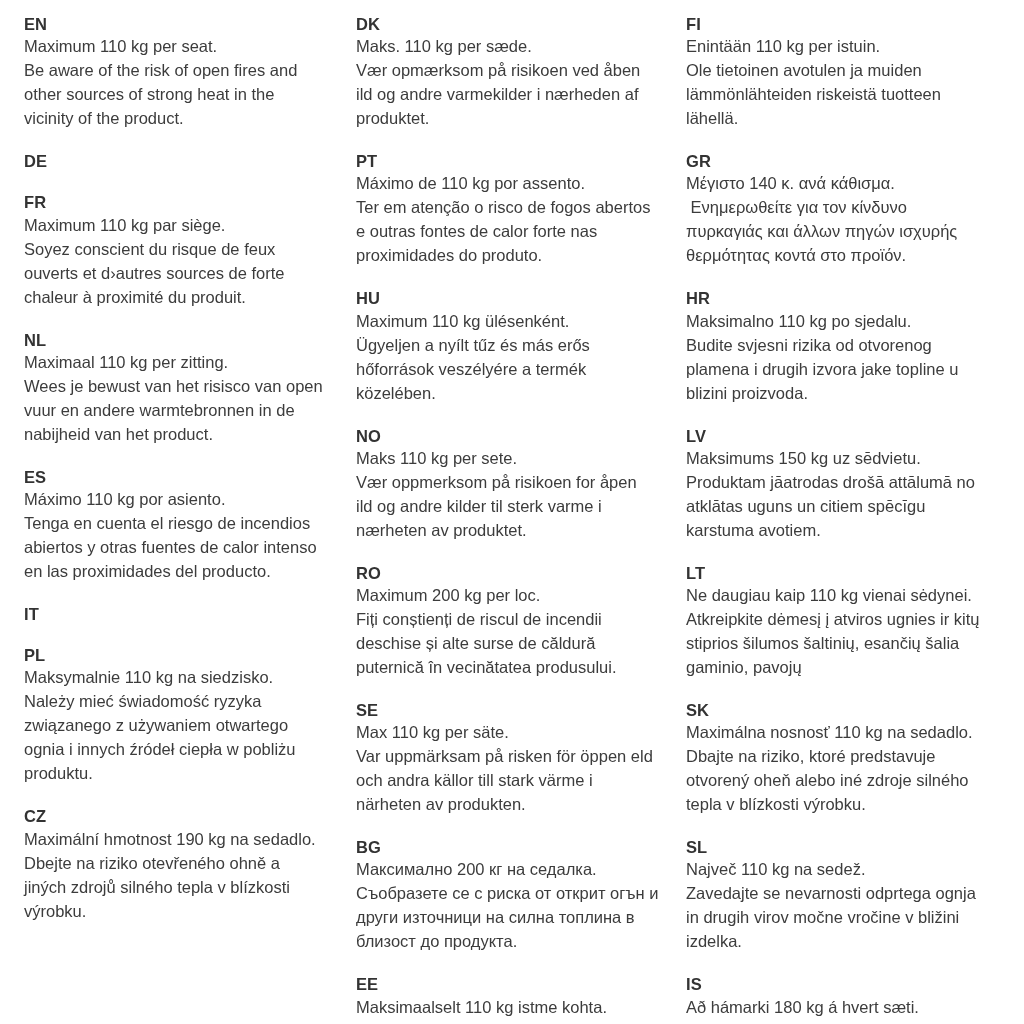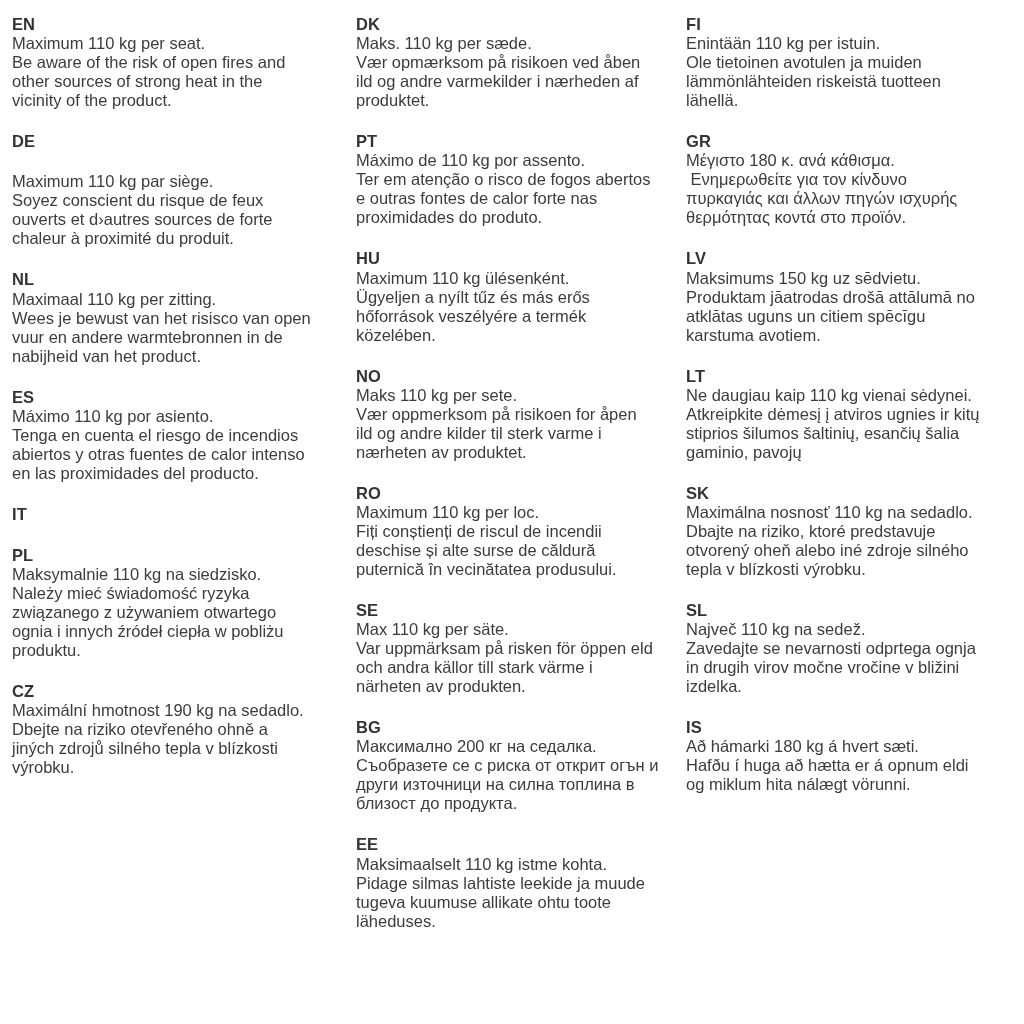--- a/index.html
+++ b/index.html
@@ -17,38 +17,38 @@
   .page {
     position: relative;
     width: 1024px;
     height: 1024px;
     background: #ffffff;
   }
   .col {
     position: absolute;
     top: 14px;
   }
-  .col-1 { left: 12px;  width: 322px; }
+  .col-1 { left: 24px;  width: 322px; }
   .col-2 { left: 356px; width: 332px; }
   .col-3 { left: 686px; width: 336px; }
   .block {
     margin: 0 0 21px 0;
   }
   .lang-code {
     margin: 0;
     font-size: 16.5px;
     line-height: 20.2px;
     font-weight: bold;
     color: #333333;
     letter-spacing: 0.1px;
   }
   .lang-text {
     margin: 0;
     font-size: 16.5px;
-    line-height: 19px;
+    line-height: 24px;
     white-space: pre;
     color: #3c3c3c;
   }
 </style>
 </head>
 <body>
 
 <div class="page">
 
   <div class="col col-1">
@@ -56,20 +56,21 @@
       <h2 class="lang-code">EN</h2>
       <p class="lang-text">Maximum 110 kg per seat.
 Be aware of the risk of open fires and
 other sources of strong heat in the
 vicinity of the product.</p>
     </section>
     <section class="block">
       <h2 class="lang-code">DE</h2>
     </section>
     <section class="block">
+      <h2 class="lang-code">FR</h2>
       <p class="lang-text">Maximum 110 kg par siège.
 Soyez conscient du risque de feux
 ouverts et d›autres sources de forte
 chaleur à proximité du produit.</p>
     </section>
     <section class="block">
       <h2 class="lang-code">NL</h2>
       <p class="lang-text">Maximaal 110 kg per zitting.
 Wees je bewust van het risisco van open
 vuur en andere warmtebronnen in de
@@ -126,21 +127,21 @@
     </section>
     <section class="block">
       <h2 class="lang-code">NO</h2>
       <p class="lang-text">Maks 110 kg per sete.
 Vær oppmerksom på risikoen for åpen
 ild og andre kilder til sterk varme i
 nærheten av produktet.</p>
     </section>
     <section class="block">
       <h2 class="lang-code">RO</h2>
-      <p class="lang-text">Maximum 110 kg per loc.
+      <p class="lang-text">Maximum 200 kg per loc.
 Fiți conștienți de riscul de incendii
 deschise și alte surse de căldură
 puternică în vecinătatea produsului.</p>
     </section>
     <section class="block">
       <h2 class="lang-code">SE</h2>
       <p class="lang-text">Max 110 kg per säte.
 Var uppmärksam på risken för öppen eld
 och andra källor till stark värme i
 närheten av produkten.</p>
@@ -164,24 +165,31 @@
   <div class="col col-3">
     <section class="block">
       <h2 class="lang-code">FI</h2>
       <p class="lang-text">Enintään 110 kg per istuin.
 Ole tietoinen avotulen ja muiden
 lämmönlähteiden riskeistä tuotteen
 lähellä.</p>
     </section>
     <section class="block">
       <h2 class="lang-code">GR</h2>
-      <p class="lang-text">Μέγιστο 180 κ. ανά κάθισμα.
+      <p class="lang-text">Μέγιστο 140 κ. ανά κάθισμα.
  Ενημερωθείτε για τον κίνδυνο
 πυρκαγιάς και άλλων πηγών ισχυρής
 θερμότητας κοντά στο προϊόν.</p>
+    </section>
+    <section class="block">
+      <h2 class="lang-code">HR</h2>
+      <p class="lang-text">Maksimalno 110 kg po sjedalu.
+Budite svjesni rizika od otvorenog
+plamena i drugih izvora jake topline u
+blizini proizvoda.</p>
     </section>
     <section class="block">
       <h2 class="lang-code">LV</h2>
       <p class="lang-text">Maksimums 150 kg uz sēdvietu.
 Produktam jāatrodas drošā attālumā no
 atklātas uguns un citiem spēcīgu
 karstuma avotiem.</p>
     </section>
     <section class="block">
       <h2 class="lang-code">LT</h2>

